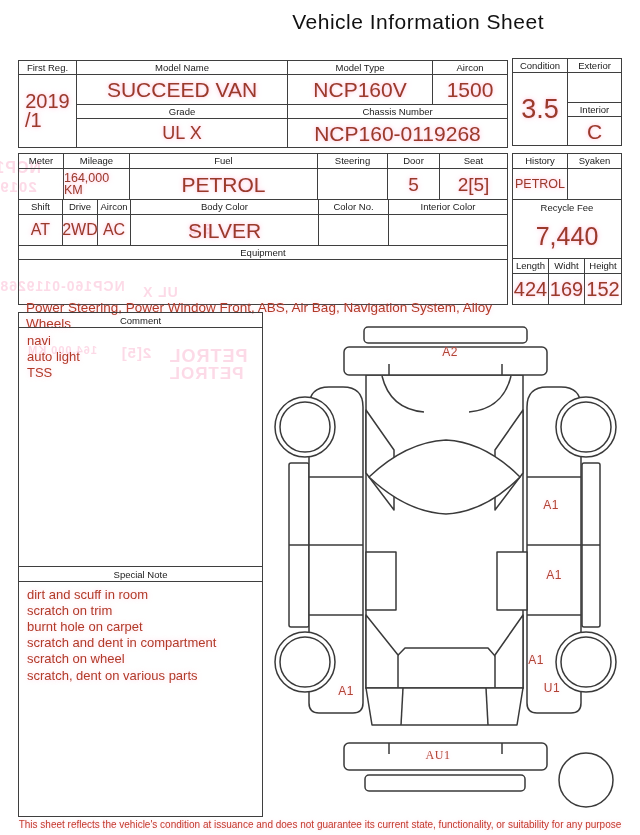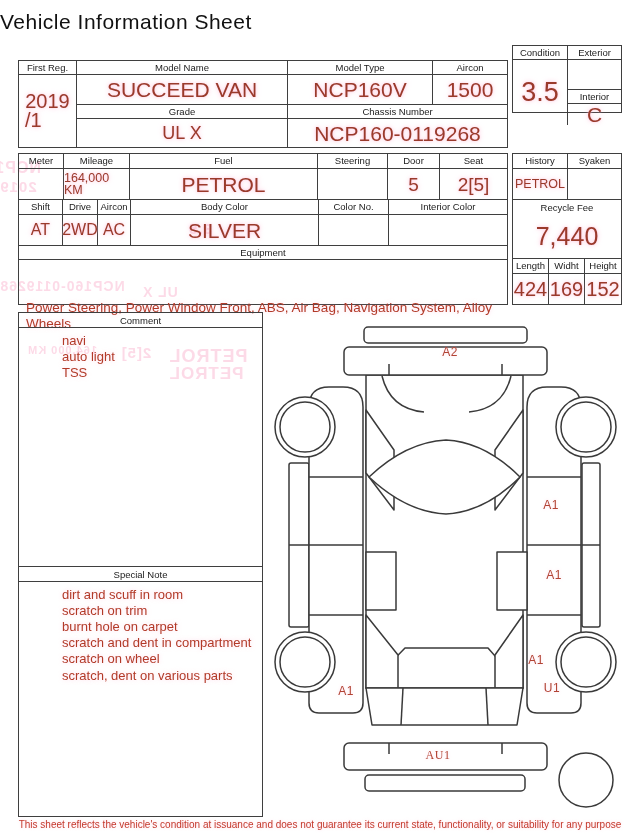--- a/index.html
+++ b/index.html
@@ -6,39 +6,39 @@
     --bd:#3f3f3f;
     --red:#9a3a2b;
     --note:#b23a28;
     --label:#b24434;
     --footer:#c43a2c;
   }
   *{box-sizing:border-box; margin:0; padding:0;}
   body{background:#ffffff; font-family:"Liberation Sans", sans-serif;}
   #sheet{position:relative; width:640px; height:835px; background:#fff; overflow:hidden;}
 
-  .page-title{position:absolute; left:0; top:10px; width:544px; text-align:left;
+  .page-title{position:absolute; left:0; top:10px; width:544px; text-align:right;
     font-size:21px; letter-spacing:.5px; color:#111; font-weight:500;}
 
   .tbl{position:absolute; border:1px solid var(--bd); background:transparent;}
   .grid{display:grid; width:100%;}
   .hdr{font-size:9.5px; color:#1b1b1b; display:flex; align-items:center; justify-content:center; line-height:1;}
   .val{color:var(--red); display:flex; align-items:center; justify-content:center; line-height:1;
     text-shadow:0 0 5px rgba(255,170,206,.65), 0 0 2px rgba(255,205,226,.8);}
   .br{border-right:1px solid var(--bd);} .bb{border-bottom:1px solid var(--bd);}
   .fs25{font-size:25px;} .fs27{font-size:27px;} .fs21{font-size:21px;} .fs20{font-size:20px;}
   .fs19{font-size:19px;} .fs18{font-size:18px;} .fs16{font-size:16px;} .fs13{font-size:12.5px;}
 
   .two-line{display:flex; flex-direction:column; align-items:center; justify-content:center; line-height:.95;}
 
   .box-label{height:15px; border-bottom:1px solid var(--bd); font-size:9.5px; color:#1b1b1b;
     display:flex; align-items:center; justify-content:center; flex:0 0 15px;}
   .box-label.mid{border-top:1px solid var(--bd); flex:0 0 16px;}
   .note-body{padding:5px 8px; color:var(--note); font-size:13px; line-height:1.24;
-    text-shadow:0 0 4px rgba(255,180,212,.5);margin-left:35px;}
+    text-shadow:0 0 4px rgba(255,180,212,.5);}
   .note-line{white-space:nowrap;}
 
   .equip-text{padding:4px 7px; color:var(--note); font-size:13.5px; line-height:1.2; display:block;
     text-shadow:0 0 4px rgba(255,180,212,.5);margin-top:36px;}
 
   .footer-note{position:absolute; left:0; top:819px; width:640px; text-align:center;
     font-size:10px; color:var(--footer); text-shadow:0 0 3px rgba(255,180,212,.5);}
 
   #diagram{position:absolute; left:270px; top:315px; width:370px; height:500px;}
   #diagram svg{position:absolute; left:0; top:0;}
@@ -84,21 +84,21 @@
       <div class="val bb fs21">1500</div>
 
       <div class="hdr br bb">Grade</div>
       <div class="hdr bb" style="grid-column:3 / span 2;">Chassis Number</div>
 
       <div class="val br fs18">UL X</div>
       <div class="val fs21" style="grid-column:3 / span 2;">NCP160-0119268</div>
     </div>
   </div>
 
-  <div class="tbl" style="left:512px; top:45px; width:110px; height:68px;">
+  <div class="tbl" style="left:512px; top:58px; width:110px; height:88px;">
     <div class="grid" style="grid-template-columns:55px 1fr; grid-template-rows:14px 30px 14px 1fr; height:100%;">
       <div class="hdr br bb">Condition</div>
       <div class="hdr bb">Exterior</div>
       <div class="val br fs27" style="grid-row:2 / span 3;">3.5</div>
       <div class="val bb fs16"></div>
       <div class="hdr bb">Interior</div>
       <div class="val fs21">C</div>
     </div>
   </div>
 

